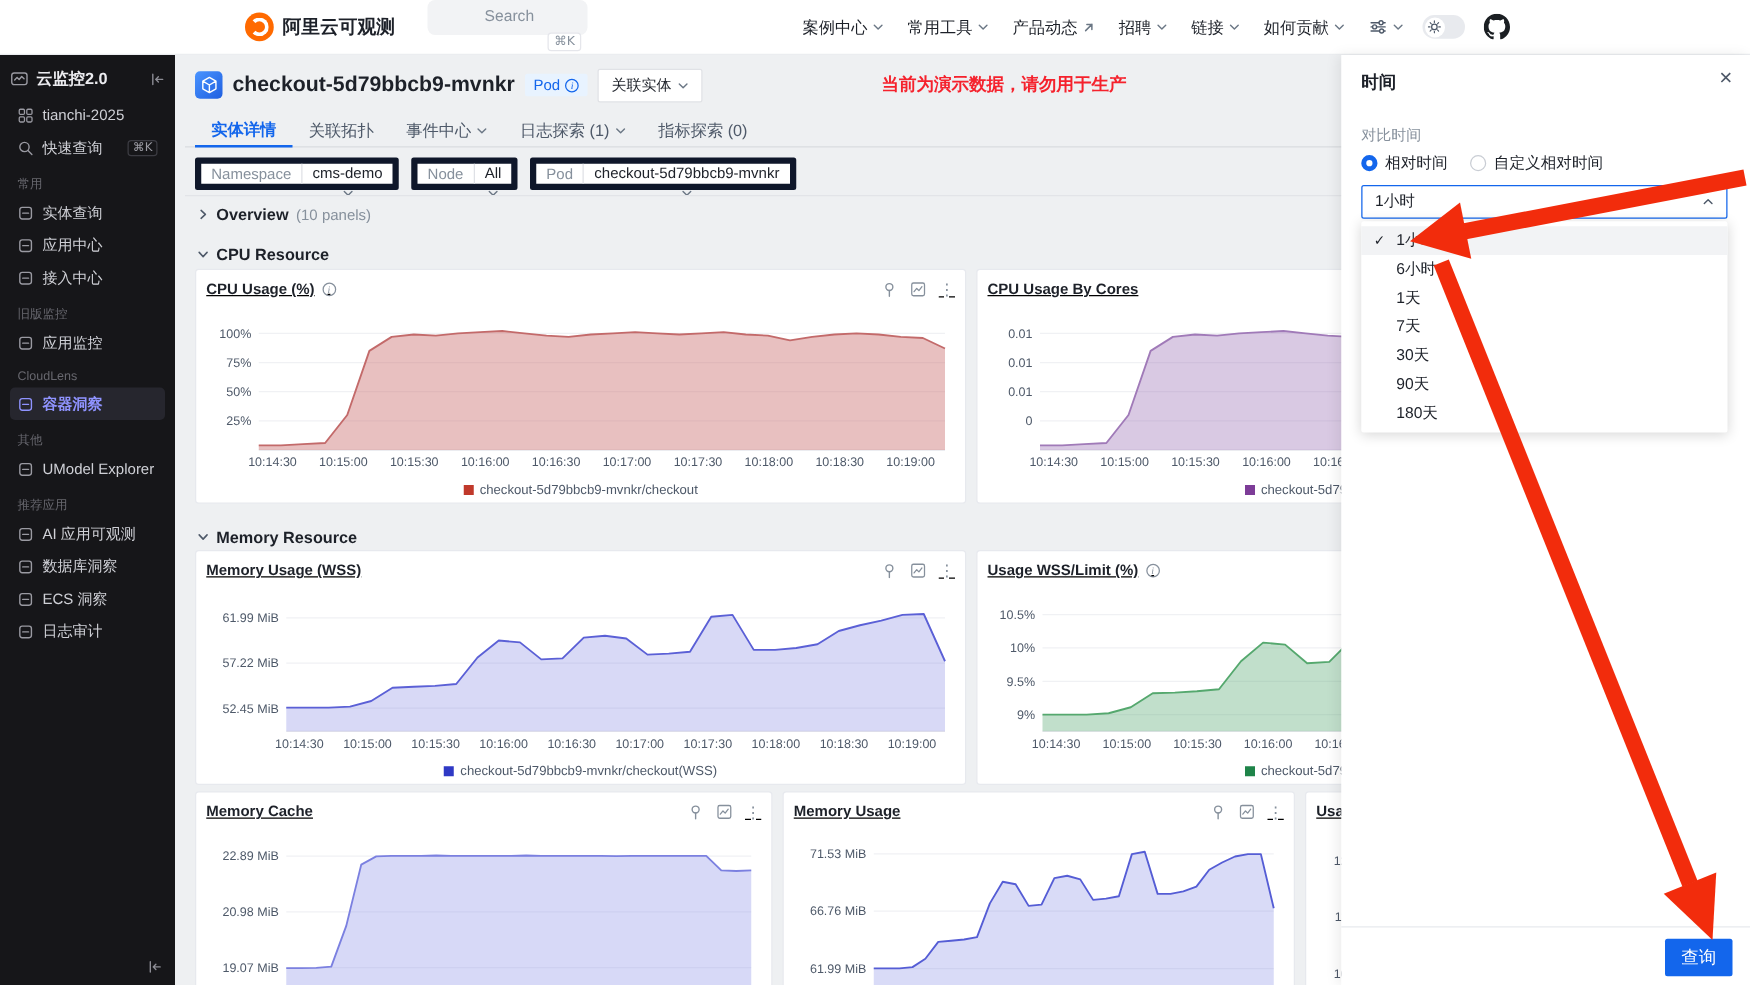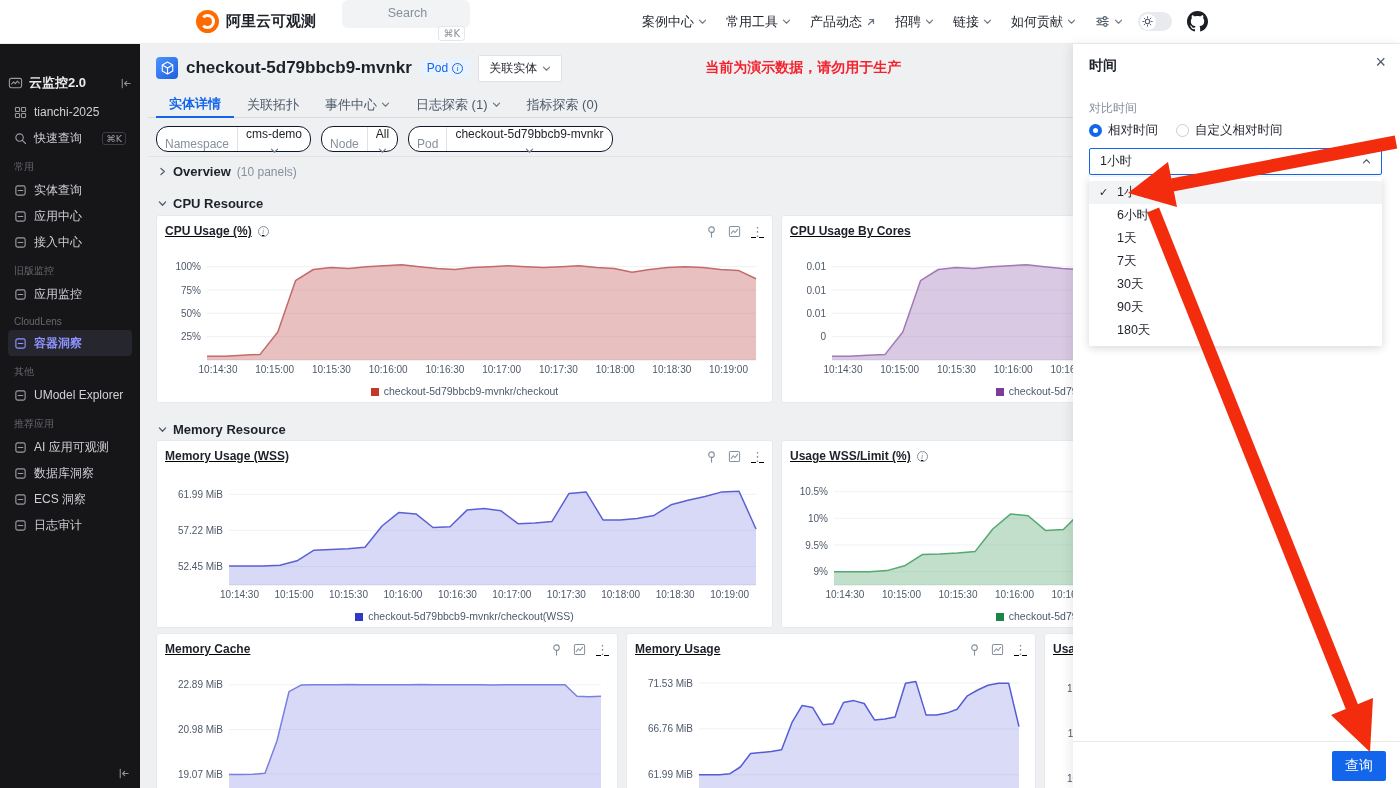--- a/index.html
+++ b/index.html
@@ -15,21 +15,21 @@
   .search-box { margin-left:26px; width:128px; height:28px; background:#f2f3f5; border-radius:6px; display:flex; align-items:center; padding:0 5px 0 8px; gap:6px; color:#86909c; font-size:12.5px; cursor:pointer;flex-direction:column; }
   .kbd { margin-left:auto; background:#fff; border:1px solid #e5e6eb; border-radius:3px; font-size:10px; padding:1px 4px; color:#86909c; font-family:"DejaVu Sans",sans-serif; white-space:nowrap; }
   .topnav { margin-left:auto; display:flex; align-items:center; gap:19px; }
   .topnav-item { display:flex; align-items:center; gap:4px; font-size:13px; color:#1d2129; cursor:pointer; white-space:nowrap; }
   .top-extra { display:flex; align-items:center; gap:15px; margin-left:19px; }
   .theme-toggle { width:34px; height:19px; border-radius:10px; background:#e8eaee; position:relative; cursor:pointer; flex:none; }
   .theme-knob { position:absolute; left:1.5px; top:1.5px; width:16px; height:16px; border-radius:50%; background:#fff; display:flex; align-items:center; justify-content:center; }
   .gh { display:flex; align-items:center; cursor:pointer; }
 
   
-  .sidebar { position:absolute; top:44px; left:0; bottom:0; width:140px; background:#161619; z-index:20; color:#cfd0d6; padding:26px 8px; overflow:hidden; }
+  .sidebar { position:absolute; top:44px; left:0; bottom:0; width:140px; background:#161619; z-index:20; color:#cfd0d6; padding:6px 8px; overflow:hidden; }
   .sb-title-row { display:flex; align-items:center; gap:6px; height:26px; margin-bottom:3px; color:#ececf0; }
   .sb-title { font-size:13px; font-weight:bold; white-space:nowrap; }
   .sb-collapse { margin-left:auto; color:#8d8d95; cursor:pointer; display:flex; }
   .sb-item { display:flex; align-items:center; gap:7px; height:26px; padding:0 6px; border-radius:4px; font-size:12px; color:#cfd0d6; cursor:pointer; white-space:nowrap; }
   .sb-item.active { background:#26262e; color:#8f93ff; font-weight:bold; }
   .sb-ico { flex:none; color:#9a9aa2; }
   .sb-item.active .sb-ico { color:#8f93ff; }
   .sb-kbd { margin-left:auto; font-size:9.5px; border:1px solid #3c3c43; border-radius:3px; padding:0 3px; color:#9b9ba3; font-family:"DejaVu Sans",sans-serif; }
   .sb-section-label { font-size:10px; color:#67676e; margin:9px 0 3px 6px; white-space:nowrap; }
   .sb-bottom { position:absolute; bottom:8px; right:10px; color:#8d8d95; cursor:pointer; display:flex; }
@@ -40,21 +40,21 @@
   .cube { width:22px; height:22px; border-radius:4px; background:linear-gradient(135deg,#4a94ff,#1f5fe0); display:flex; align-items:center; justify-content:center; flex:none; }
   .entity-title { font-size:17px; font-weight:bold; color:#1d2129; white-space:nowrap; }
   .pod-badge { display:flex; align-items:center; gap:4px; background:#e8f3ff; color:#1366ec; font-size:12px; border-radius:2px; padding:2px 7px; }
   .ci { width:11px; height:11px; border:1px solid currentColor; border-radius:50%; font-size:8px; line-height:9px; text-align:center; display:inline-block; font-style:italic; font-family:"Liberation Serif",serif; }
   .rel-btn { display:flex; align-items:center; gap:5px; background:#fff; border:1px solid #e0e2e6; border-radius:2px; font-size:12px; color:#1d2129; padding:4px 10px; cursor:pointer; }
   .notice { margin-left:135px; font-size:14px; color:#f5222d; font-weight:bold; white-space:nowrap; }
   .tabs-row { position:absolute; top:47px; left:0; width:100%; height:27px; display:flex; padding-left:8px; border-bottom:1px solid #d9dbe0; }
   .tab { padding:0 13px; font-size:13px; color:#4e5969; display:flex; align-items:center; gap:4px; height:27px; cursor:pointer; white-space:nowrap; }
   .tab.active { color:#1366ec; font-weight:bold; border-bottom:2px solid #1366ec; }
   .filters-row { position:absolute; top:82px; left:8px; display:flex; gap:10px; }
-  .filter { display:flex; align-items:flex-end; height:26px; background:#fff; border:1px solid #0f172a; border-radius:12px; font-size:12px; }
+  .filter { display:flex; align-items:center; height:26px; background:#fff; border:5px solid #0f172a; border-radius:2px; font-size:12px; }
   .f-label { color:#86909c; padding:0 8px; white-space:nowrap; }
   .f-value { display:flex; align-items:center; gap:6px; color:#1d2129; padding:0 8px; border-left:1px solid #dfe1e6; height:100%; white-space:nowrap;flex-direction:column; }
   .overview-row { position:absolute; top:112px; left:0; right:0; height:30px; display:flex; align-items:center; gap:6px; padding-left:10px; border-top:1px solid #e2e4e8; cursor:pointer; }
   .sec-title { font-size:13px; font-weight:bold; color:#1d2129; }
   .sec-meta { font-size:12px; color:#86909c; }
   .sec-head { position:absolute; left:0; height:24px; display:flex; align-items:center; gap:6px; padding-left:10px; cursor:pointer; }
   .cpu-head { top:147px; }
   .mem-head { top:373px; }
   .chart-row { position:absolute; left:8px; display:flex; gap:8px; align-items:flex-start; }
   #row1 { top:171px; } #row2 { top:396px; } #row3 { top:589px; }

